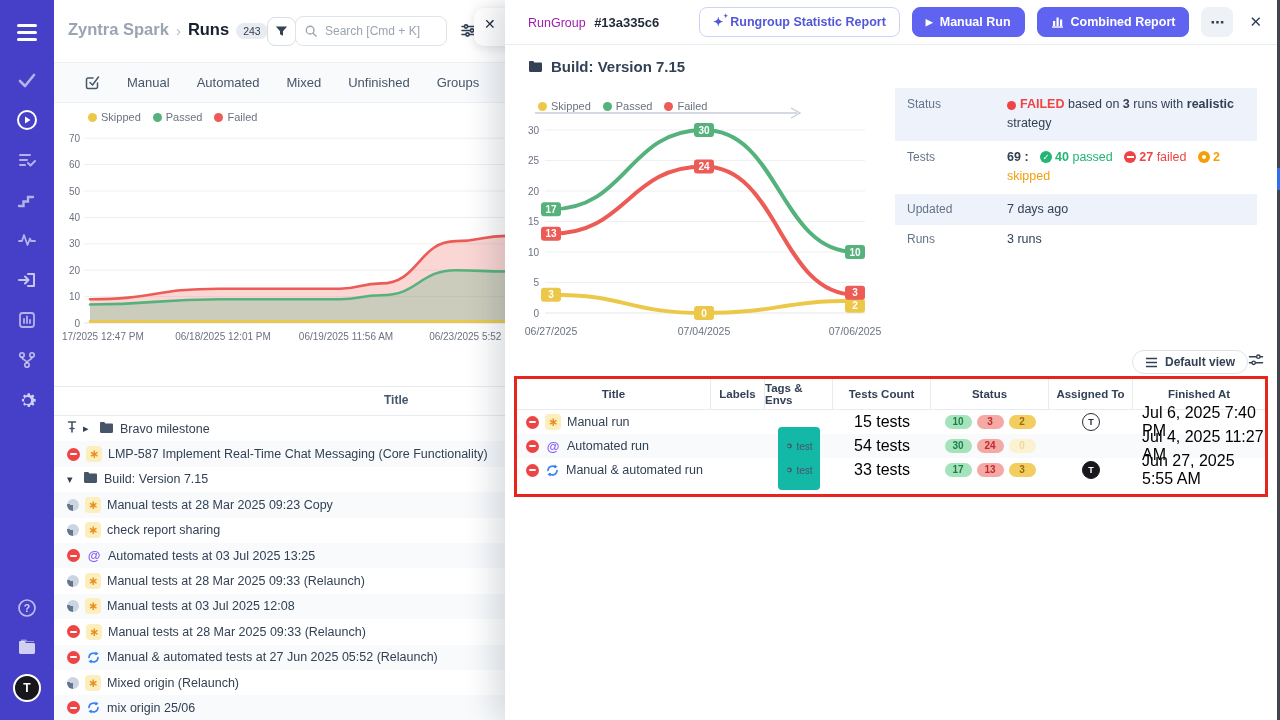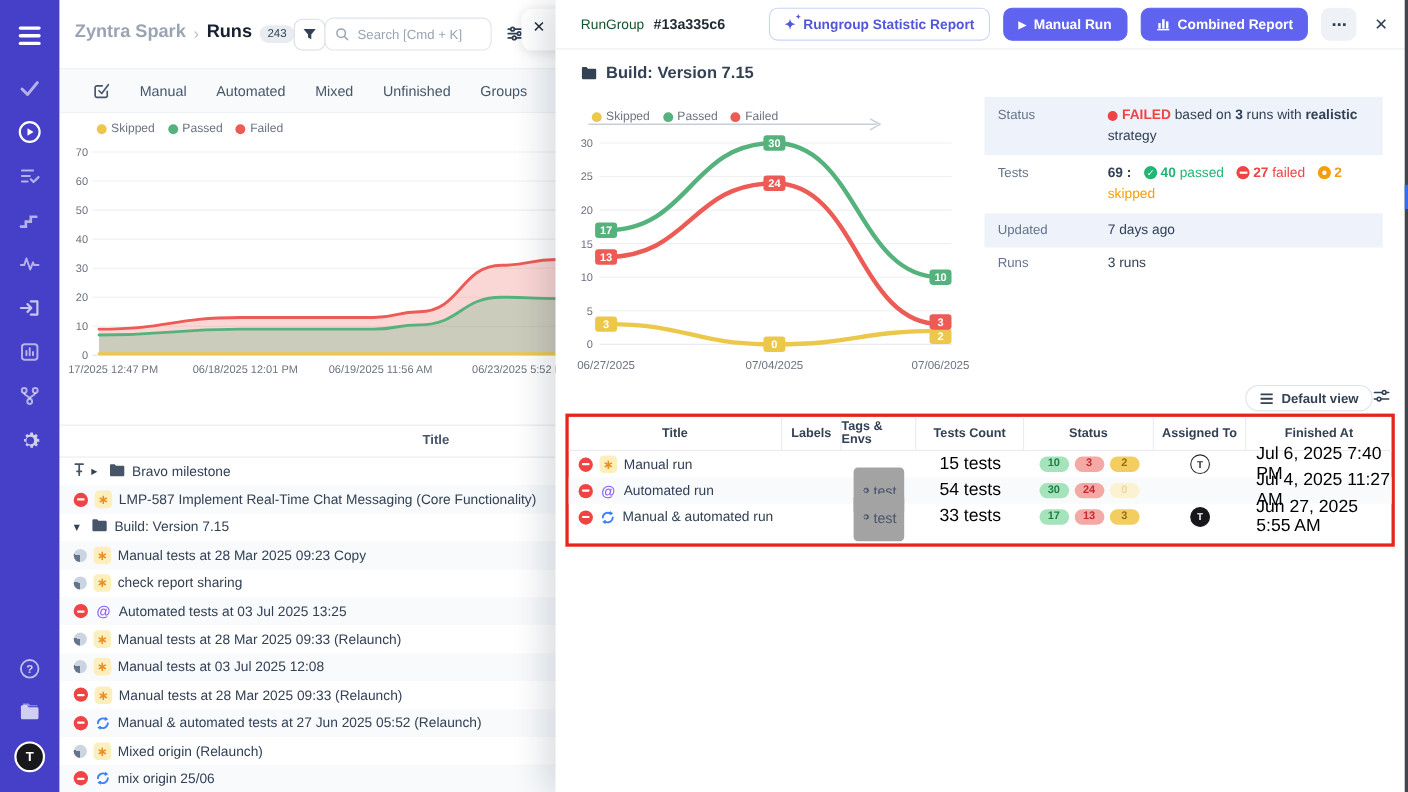--- a/index.html
+++ b/index.html
@@ -71,21 +71,21 @@
     font-size:12px;font-weight:bold;display:flex;align-items:center;justify-content:center;flex:0 0 16px;}
   .ti-automated{width:16px;height:16px;color:#8b5cf6;font-size:13px;font-weight:bold;
     display:flex;align-items:center;justify-content:center;flex:0 0 16px;}
   .chev{color:#334155;font-size:11px;width:10px;flex:0 0 10px;cursor:pointer;}
 
   
   .drawer{position:absolute;left:505px;top:0;width:775px;height:720px;background:#fff;
     box-shadow:-10px 0 30px rgba(15,23,42,.16);z-index:10;}
   .drawer-header{height:45px;border-bottom:1px solid #e9edf2;display:flex;align-items:center;
     padding:0 14px 0 23px;box-sizing:border-box;gap:12px;}
-  .dh-label{font-size:12.5px;color:#14532d;}
+  .dh-label{font-size:12.5px;color:#a21caf;}
   .dh-id{font-size:13px;font-weight:700;color:#1f2937;margin-left:4px;}
   .dh-actions{margin-left:auto;display:flex;align-items:center;gap:12px;}
   .btn{height:30px;border-radius:8px;display:flex;align-items:center;gap:7px;padding:0 13px;
     font-size:12.5px;font-weight:700;cursor:pointer;box-sizing:border-box;white-space:nowrap;}
   .btn-outline{background:#fff;border:1px solid #cbd4f4;color:#5157d8;}
   .btn-primary{background:#6063f0;border:1px solid #6063f0;color:#fff;}
   .btn-more{width:32px;height:30px;border-radius:8px;background:#eef1f5;color:#334155;display:flex;
     align-items:center;justify-content:center;font-weight:bold;font-size:14px;cursor:pointer;}
   .dh-close{font-size:15px;color:#334155;cursor:pointer;padding:0 4px;}
   .ai-spark{position:relative;font-size:12px;line-height:1;}
@@ -124,22 +124,22 @@
   .table-zone{position:absolute;left:9px;top:376px;width:754px;height:121px;border:3px solid #e8251d;
     box-sizing:border-box;background:#fff;}
   .tbl-head{display:flex;height:30px;border-bottom:1px solid #e8ecf1;}
   .tbl-head .hc{display:flex;align-items:center;justify-content:center;font-size:11.5px;font-weight:700;
     color:#334155;border-right:1px solid #e8ecf1;box-sizing:border-box;}
   .tbl-head .hc:last-child{border-right:none;}
   .tbl-row{display:flex;height:24px;align-items:center;cursor:pointer;}
   .tbl-row.alt{background:#f8fafc;}
   .tc{display:flex;align-items:center;justify-content:center;box-sizing:border-box;height:100%;}
   .tc.title-c{justify-content:flex-start;padding-left:9px;gap:6px;font-size:12.5px;color:#334155;white-space:nowrap;}
-  .tag-pill{display:flex;align-items:center;gap:3px;background:#a3a3a3;border-radius:4px;
-    padding:14px 7px;font-size:13px;color:#475569;}
+  .tag-pill{display:flex;align-items:center;gap:3px;background:#14b8a6;border-radius:4px;
+    padding:14px 7px;font-size:10px;color:#475569;}
   .pill{min-width:27px;height:14px;border-radius:7px;font-size:10px;font-weight:700;line-height:14px;
     text-align:center;padding:0 2px;box-sizing:border-box;}
   .pill.g{background:#a5e3bb;color:#1e7e4a;}
   .pill.r{background:#f4a9a4;color:#c02a2e;}
   .pill.y{background:#f3cd60;color:#9a6a10;}
   .pill.faded{background:#fbf2d2;color:#ecd9a0;}
   .avatar{width:16px;height:16px;border-radius:50%;display:flex;align-items:center;justify-content:center;
     font-size:9px;font-weight:700;cursor:pointer;}
   .avatar.outline{border:1.6px solid #2b2b33;color:#2b2b33;background:#fff;}
   .avatar.filled{background:#17171c;color:#fff;border:1.6px solid #17171c;}

